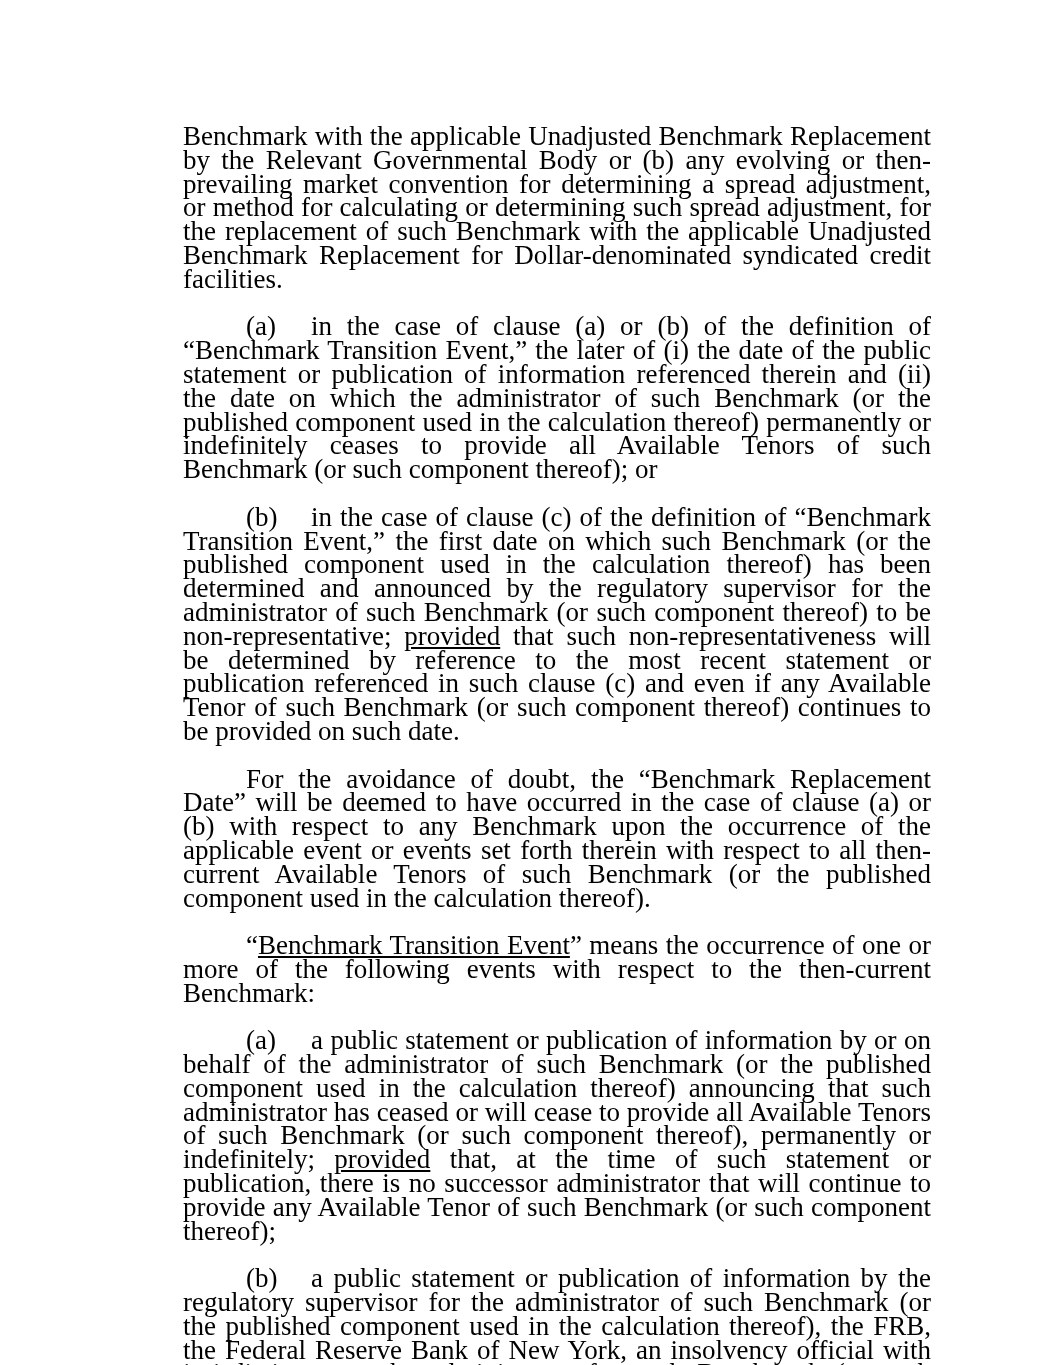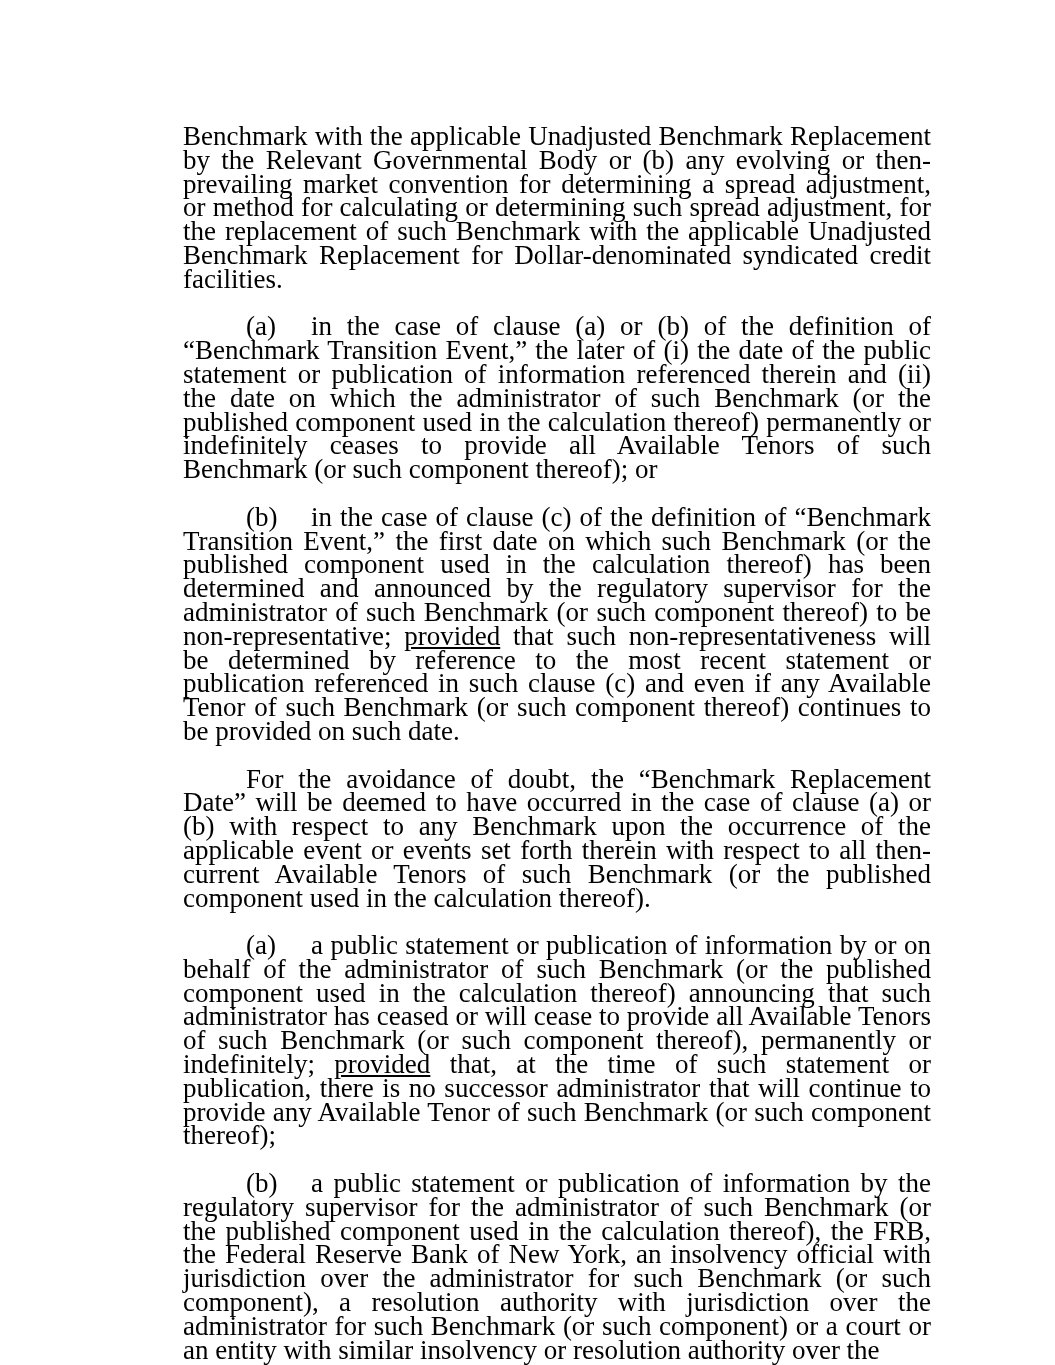--- a/index.html
+++ b/index.html
@@ -42,16 +42,17 @@
 </style>
 </head>
 <body>
 
 <div class="sheet">
   <div class="doc">
       <p class="para"><span>Benchmark with the applicable Unadjusted Benchmark Replacement by the Relevant Governmental Body or (b) any evolving or then-prevailing market convention for determining a spread adjustment, or method for calculating or determining such spread adjustment, for the replacement of such Benchmark with the applicable Unadjusted Benchmark Replacement for Dollar-denominated syndicated credit facilities.</span></p>
       <p class="para indent"><span class="clause-label">(a)</span><span>in the case of clause (a) or (b) of the definition of “Benchmark Transition Event,” the later of (i) the date of the public statement or publication of information referenced therein and (ii) the date on which the administrator of such Benchmark (or the published component used in the calculation thereof) permanently or indefinitely ceases to provide all Available Tenors of such Benchmark (or such component thereof); or</span></p>
       <p class="para indent"><span class="clause-label">(b)</span><span>in the case of clause (c) of the definition of “Benchmark Transition Event,” the first date on which such Benchmark (or the published component used in the calculation thereof) has been determined and announced by the regulatory supervisor for the administrator of such Benchmark (or such component thereof) to be non-representative; </span><span class="u">provided</span><span> that such non-representativeness will be determined by reference to the most recent statement or publication referenced in such clause (c) and even if any Available Tenor of such Benchmark (or such component thereof) continues to be provided on such date.</span></p>
       <p class="para indent"><span>For the avoidance of doubt, the “Benchmark Replacement Date” will be deemed to have occurred in the case of clause (a) or (b) with respect to any Benchmark upon the occurrence of the applicable event or events set forth therein with respect to all then-current Available Tenors of such Benchmark (or the published component used in the calculation thereof).</span></p>
+      <p class="para indent"><span>“</span><span class="u">Benchmark Transition Event</span><span>” means the occurrence of one or more of the following events with respect to the then-current Benchmark:</span></p>
       <p class="para indent"><span class="clause-label">(a)</span><span>a public statement or publication of information by or on behalf of the administrator of such Benchmark (or the published component used in the calculation thereof) announcing that such administrator has ceased or will cease to provide all Available Tenors of such Benchmark (or such component thereof), permanently or indefinitely; </span><span class="u">provided</span><span> that, at the time of such statement or publication, there is no successor administrator that will continue to provide any Available Tenor of such Benchmark (or such component thereof);</span></p>
       <p class="para indent"><span class="clause-label">(b)</span><span>a public statement or publication of information by the regulatory supervisor for the administrator of such Benchmark (or the published component used in the calculation thereof), the FRB, the Federal Reserve Bank of New York, an insolvency official with jurisdiction over the administrator for such Benchmark (or such component), a resolution authority with jurisdiction over the administrator for such Benchmark (or such component) or a court or an entity with similar insolvency or resolution authority over the</span></p>
     </div>
 </div>
 
 </body></html>

